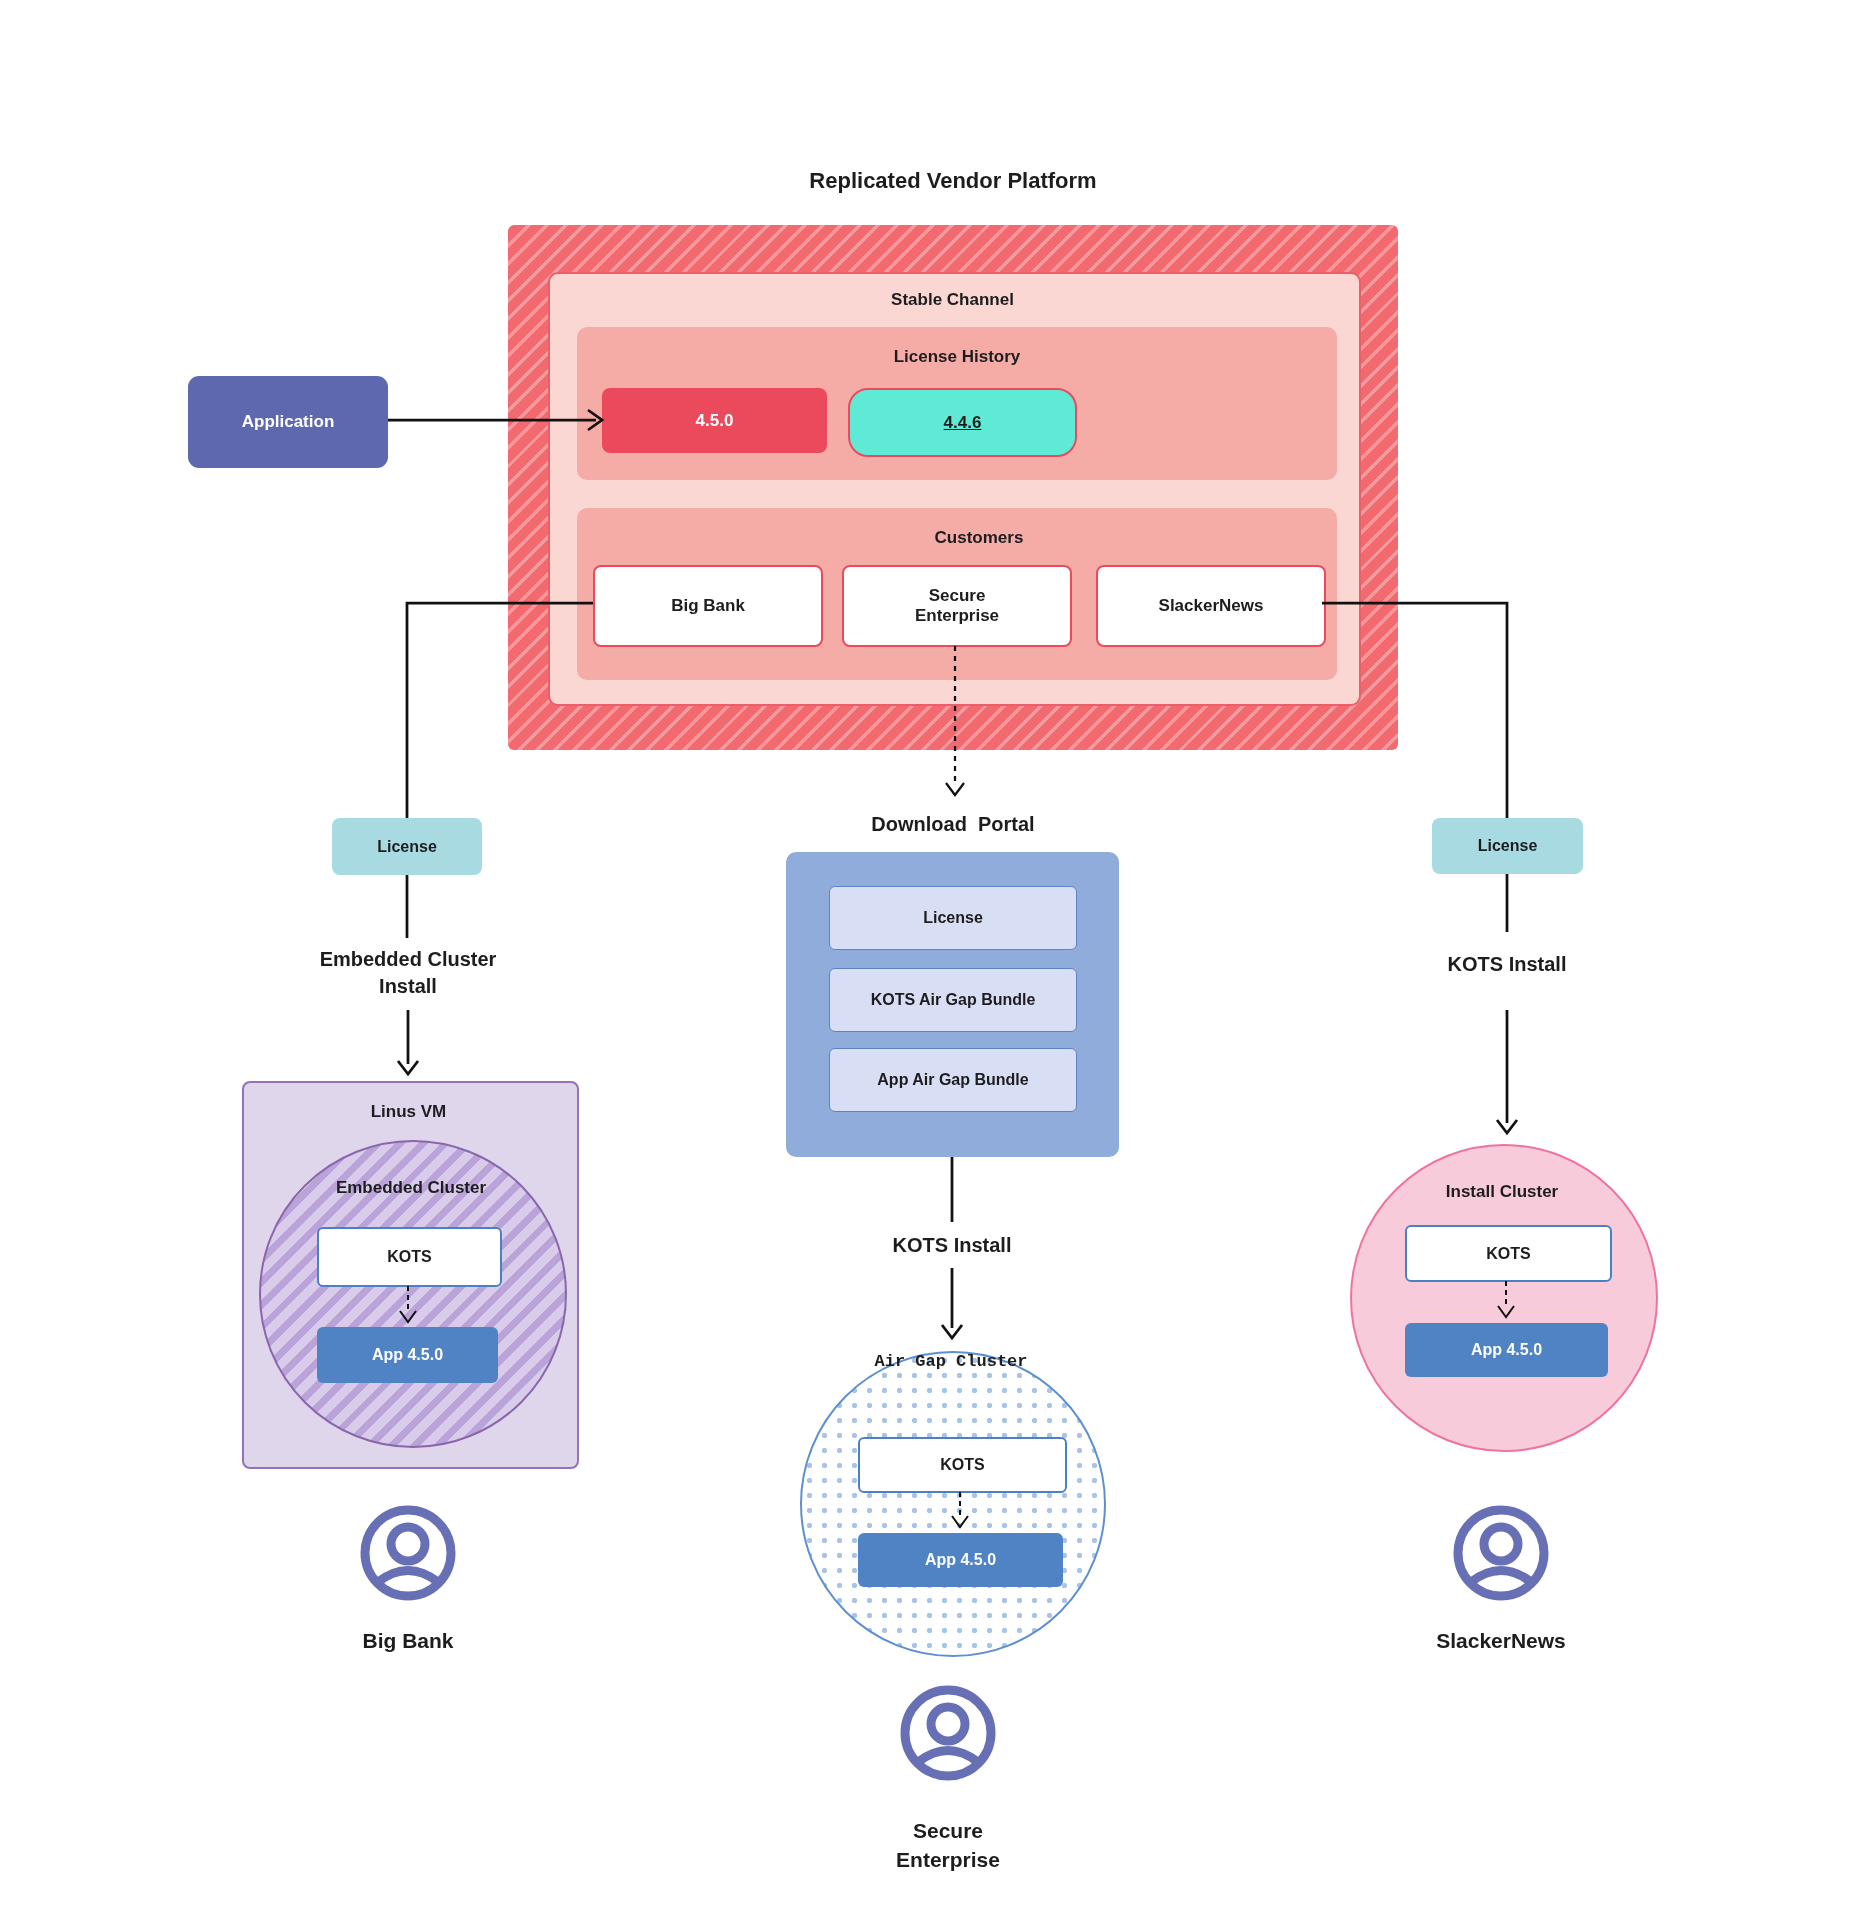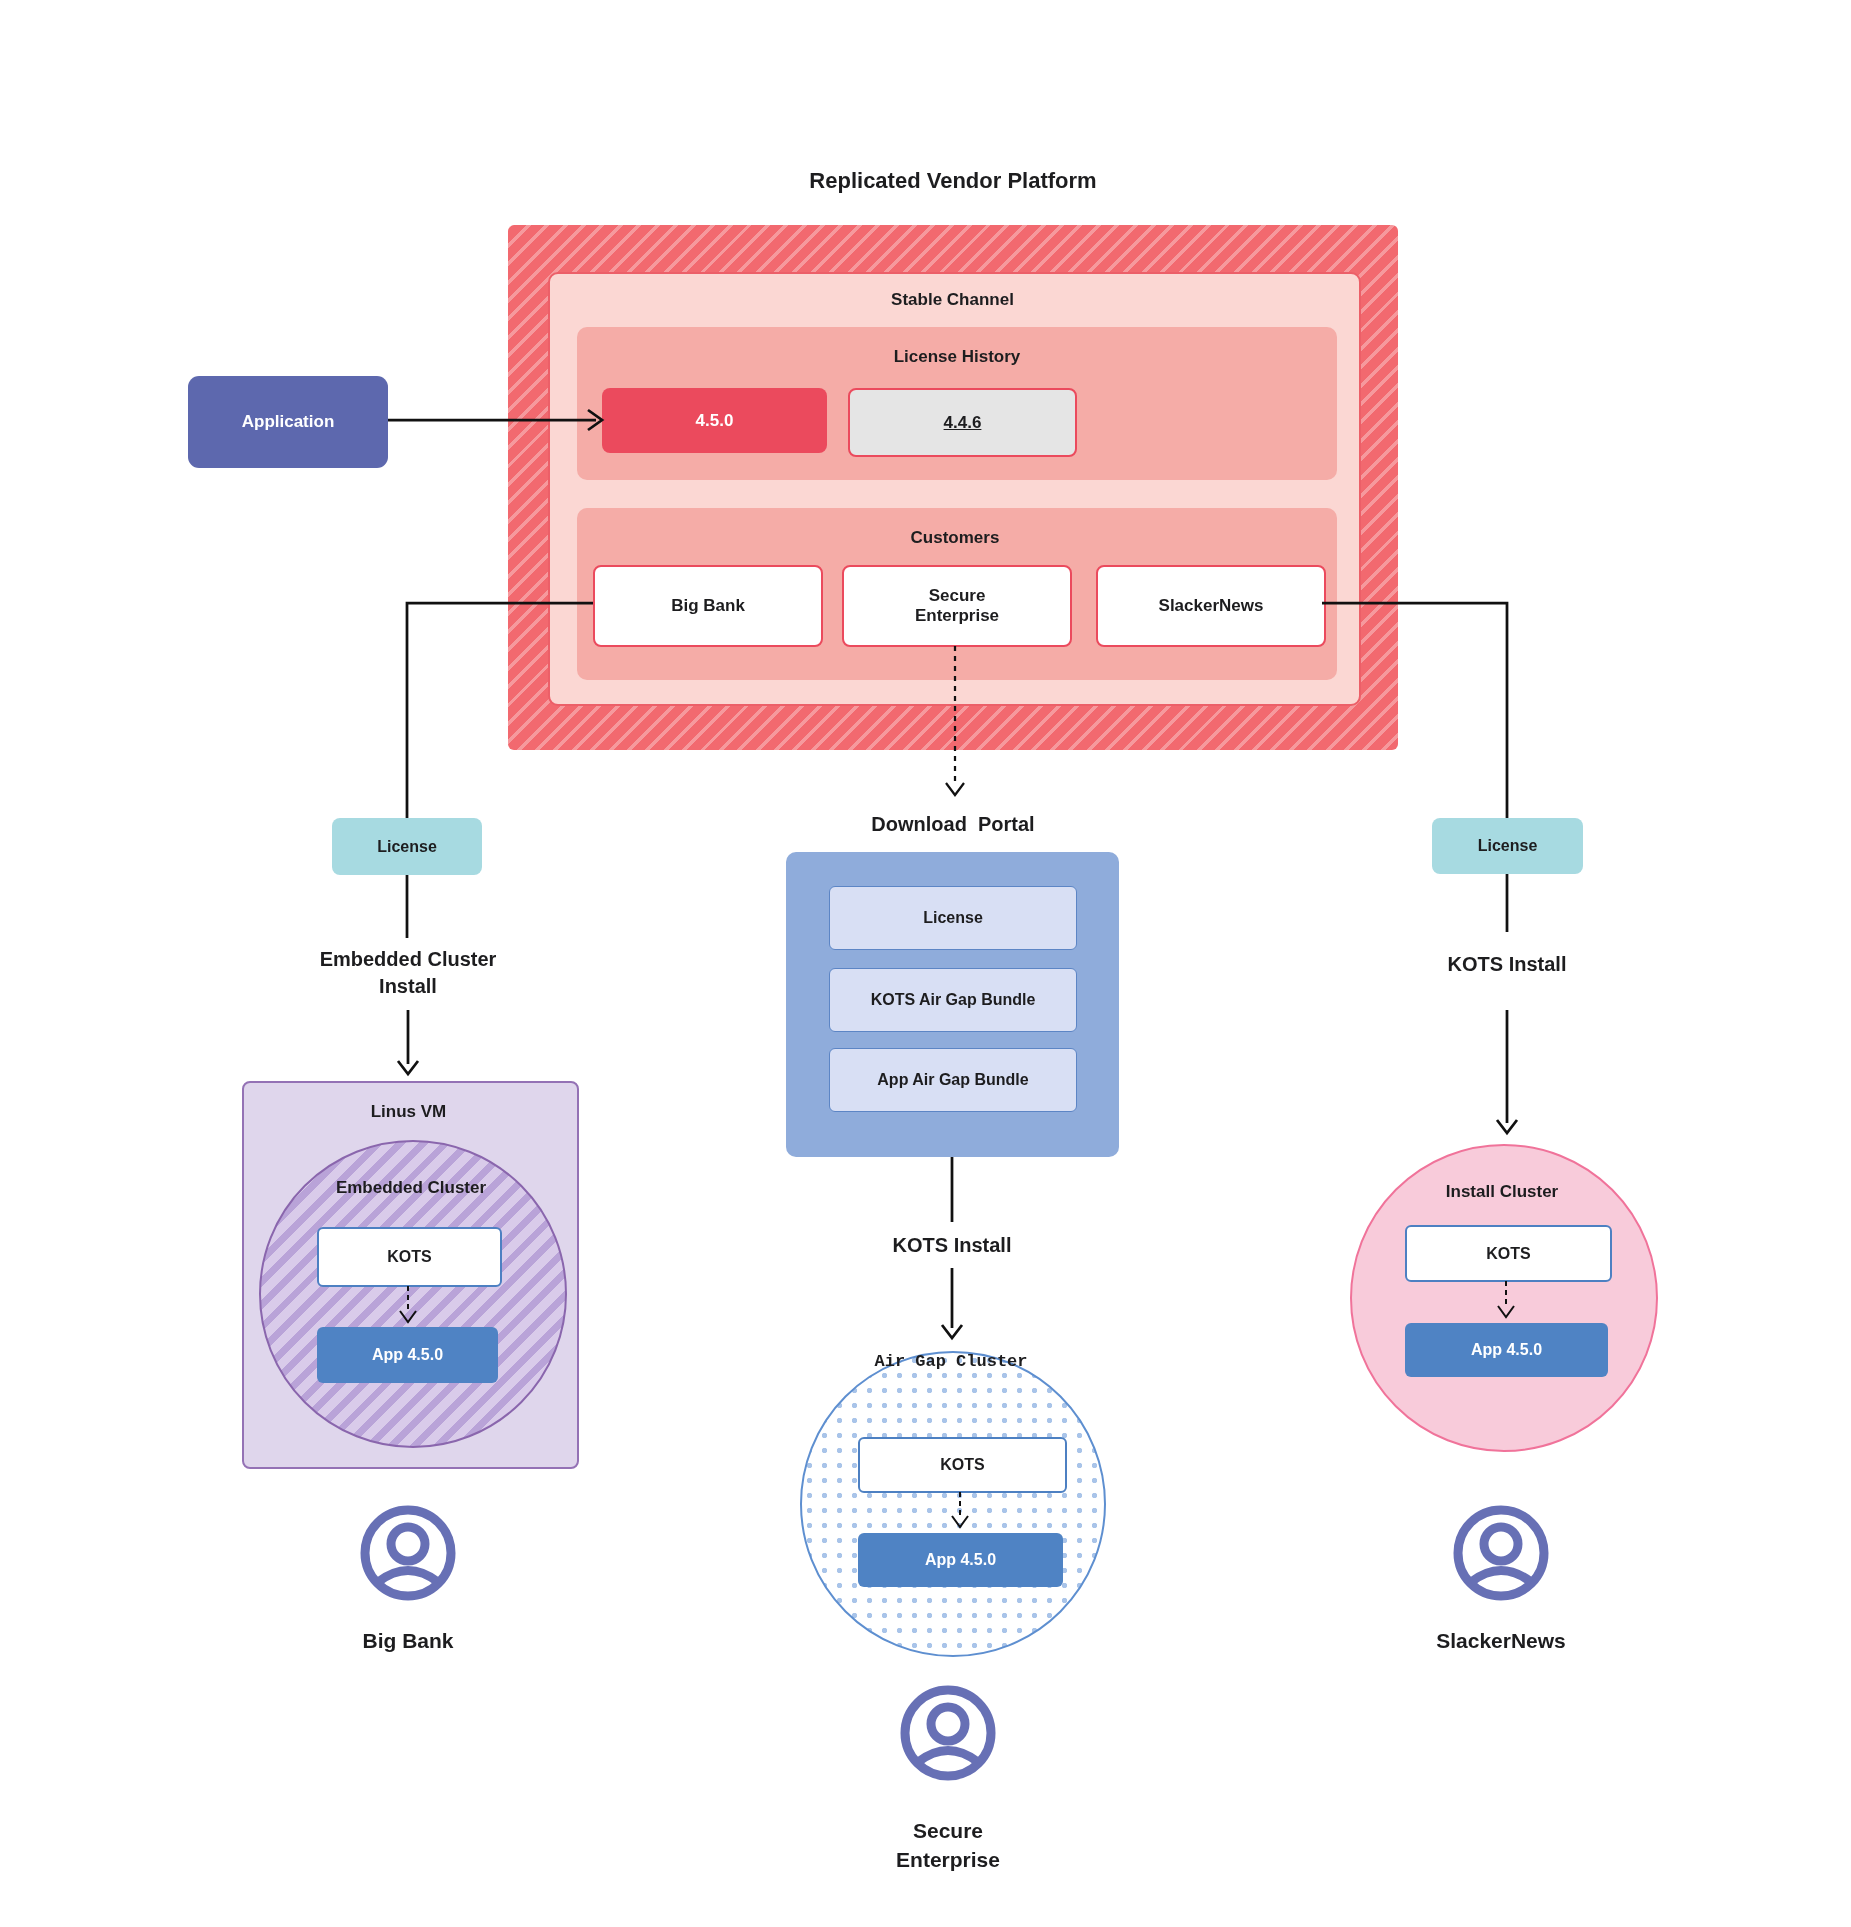--- a/index.html
+++ b/index.html
@@ -17,21 +17,21 @@
 
   
   .hatch-red{
     background-color:#f2696f;
     background-image:repeating-linear-gradient(135deg, rgba(255,255,255,0.32) 0 3.5px, rgba(255,255,255,0) 3.5px 13px);
     border-radius:6px;
   }
   .stable{background:#fbd7d3;border:2px solid #ec5f68;border-radius:10px;}
   .salmon{background:#f5aca7;border-radius:10px;}
   .rel-current{background:#eb4a5d;color:#ffffff;border-radius:8px;font-size:17px;}
-  .rel-old{background:#e5e5e5;border:2px solid #eb4a5d;border-radius:8px;font-size:17px;text-decoration:underline;}
+  .rel-old{background:#5eead4;border:2px solid #eb4a5d;border-radius:20px;font-size:17px;text-decoration:underline;}
   .cust-box{background:#ffffff;border:2px solid #eb4a5d;border-radius:8px;font-size:17px;}
   .section-lbl{font-size:17px;font-weight:600;}
 
   .application{background:#5d68ae;color:#ffffff;border-radius:11px;font-size:17px;}
   .license{background:#a7dae1;border-radius:8px;font-size:16px;}
   .flow-lbl{font-size:20px;font-weight:600;line-height:1.35;}
   .cust-lbl{font-size:21px;font-weight:600;line-height:1.4;}
 
   
   .portal{background:#8facdb;border-radius:10px;}
@@ -70,21 +70,21 @@
   <div class="abs stable" style="left:548px;top:272px;width:809px;height:430px;"></div>
   <div class="abs section-lbl center" style="left:548px;top:288px;width:809px;height:24px;">Stable Channel</div>
 
   <div class="abs salmon" style="left:577px;top:327px;width:760px;height:153px;"></div>
   <div class="abs section-lbl center" style="left:577px;top:345px;width:760px;height:24px;">License History</div>
 
   <div class="abs rel-current center lbl" style="left:602px;top:388px;width:225px;height:65px;">4.5.0</div>
   <div class="abs rel-old center lbl" style="left:848px;top:388px;width:225px;height:65px;">4.4.6</div>
 
   <div class="abs salmon" style="left:577px;top:508px;width:760px;height:172px;"></div>
-  <div class="abs section-lbl center" style="left:577px;top:526px;width:756px;height:24px;">Customers</div>
+  <div class="abs section-lbl center" style="left:577px;top:526px;width:756px;height:24px;padding-left:24px;">Customers</div>
 
   <div class="abs cust-box center lbl pre" style="left:593px;top:565px;width:226px;height:78px;">Big Bank</div>
   <div class="abs cust-box center lbl pre" style="left:842px;top:565px;width:226px;height:78px;">Secure
 Enterprise</div>
   <div class="abs cust-box center lbl pre" style="left:1096px;top:565px;width:226px;height:78px;">SlackerNews</div>
 
   <div class="abs application center lbl" style="left:188px;top:376px;width:200px;height:92px;">Application</div>
 
   <div class="abs license center lbl" style="left:332px;top:818px;width:150px;height:57px;">License</div>
 

